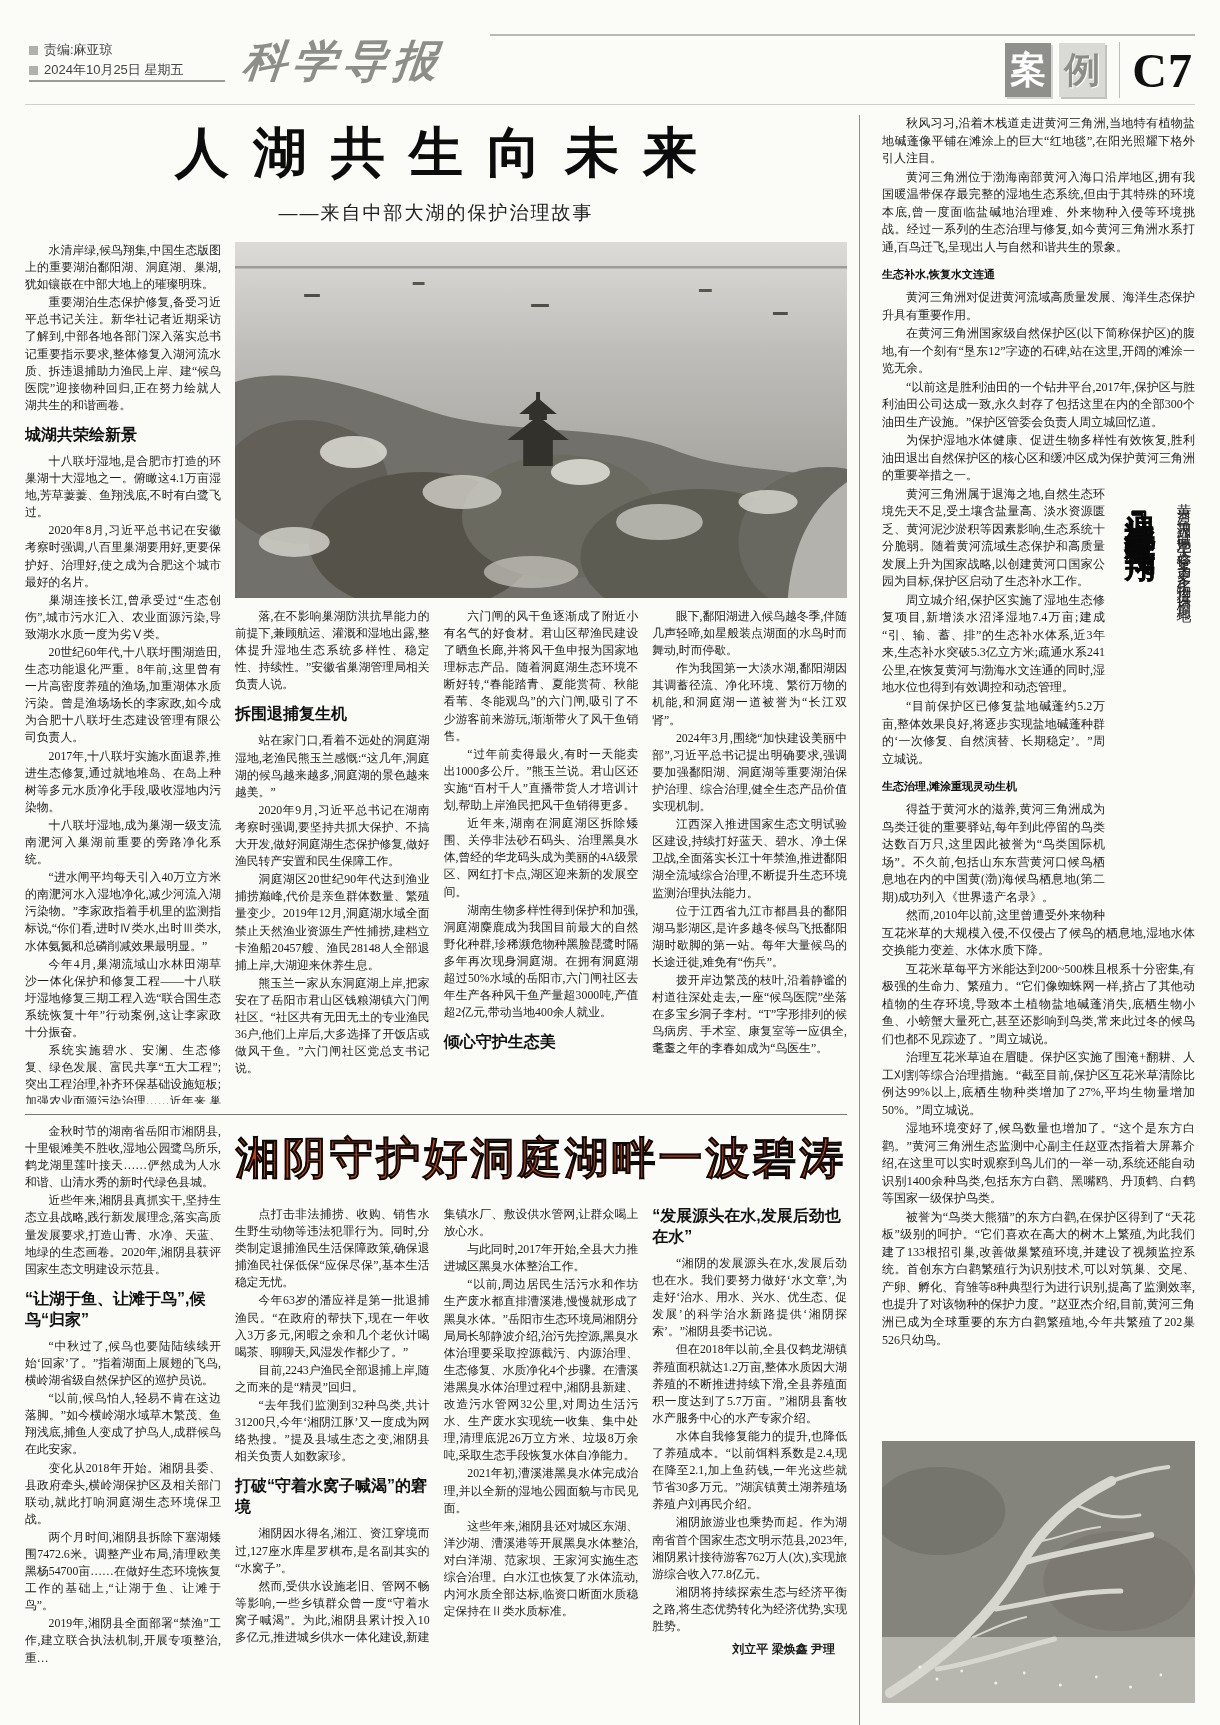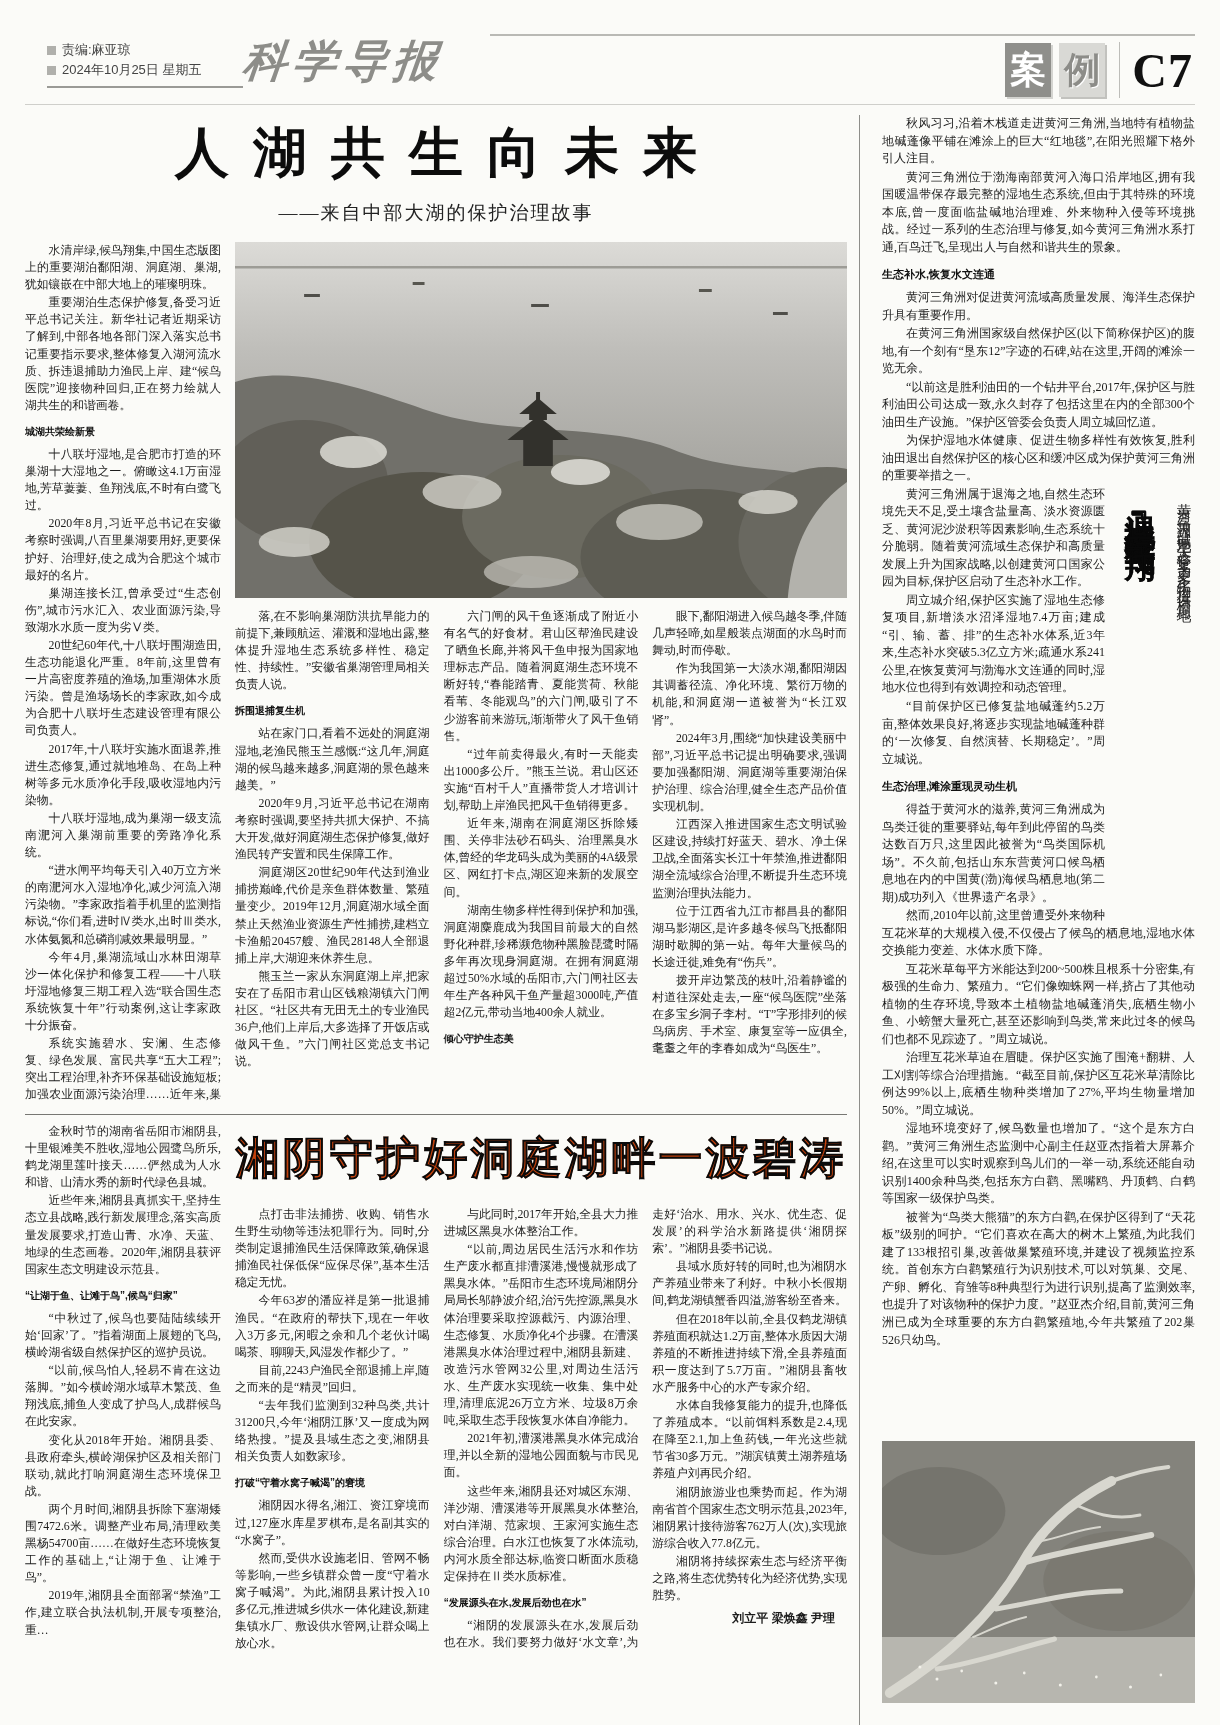--- a/index.html
+++ b/index.html
@@ -2,47 +2,47 @@
 <html lang="zh"><head>
 <meta charset="utf-8">
 <style>
   * { margin:0; padding:0; box-sizing:border-box; }
   html,body { background:#e9e9e6; }
   body { width:1220px; height:1725px; margin:0 auto; font-family:"Liberation Serif", serif; color:#1c1c1c; overflow:hidden; }
   .page { width:1220px; height:1725px; background:#fbfbf8; padding:26px 25px 18px; position:relative; }
 
   
   header { position:relative; height:74px; }
-  .hdr-left { position:absolute; left:22px; top:14px; width:196px; border-bottom:2px solid #9a9a96; padding-bottom:6px; }
+  .hdr-left { position:absolute; left:4px; top:14px; width:196px; border-bottom:2px solid #9a9a96; }
   .hdr-line { font-family:"Liberation Sans",sans-serif; font-size:13px; color:#444; line-height:1.55; display:flex; align-items:center; }
   .sq { display:inline-block; width:9px; height:9px; background:#b0b0ac; margin-right:6px; flex:none; }
   .masthead { position:absolute; left:218px; top:6px; font-size:44px; font-weight:900; font-style:italic; color:#8d8d89; letter-spacing:6px; transform:skewX(-6deg); }
   .hdr-toprule { position:absolute; left:465px; right:0; top:8px; border-top:2px solid #b9b9b5; }
   .hdr-right { position:absolute; right:2px; top:16px; display:flex; align-items:center; }
   .badge { width:46px; height:54px; display:flex; align-items:center; justify-content:center; font-size:36px; font-weight:900; margin-left:8px; }
   .badge-dark { background:#8f8f8b; color:#ffffff; box-shadow:2px 2px 0 #d4d4d0; }
   .badge-light { background:#d9d9d5; color:#8c8c88; text-shadow:1px 1px 0 #ffffff; box-shadow:2px 2px 0 #c2c2be; }
   .badge-sep { width:1px; height:56px; background:#bdbdb9; margin-left:14px; }
   .pageno { font-family:"Liberation Serif",serif; font-size:48px; font-weight:700; color:#111; margin-left:12px; letter-spacing:1px; }
   .under-rule { border-top:1px solid #cfcfcb; margin:4px 0 10px; }
 
   
   .content { display:flex; gap:12px; }
   .left-zone { width:822px; }
   .vdiv { width:1px; background:#8e8e8a; flex:none; }
   .right-zone { flex:1; padding-left:10px; }
 
   
   .para { text-indent:2em; text-align:justify; font-size:11.8px; line-height:1.45; margin-bottom:1px; }
-  .sec-head { font-family:"Liberation Sans",sans-serif; font-size:10px; font-weight:700; margin:11px 0 7px; color:#111; }
+  .sec-head { font-family:"Liberation Sans",sans-serif; font-size:16px; font-weight:700; margin:11px 0 7px; color:#111; }
   .byline { text-align:right; font-weight:700; font-size:12px; margin-top:6px; padding-right:12px; font-family:"Liberation Sans",sans-serif; }
 
   
   h1.main-head { font-family:"Liberation Sans",sans-serif; font-size:54px; font-weight:900; text-align:center; letter-spacing:24px; padding-left:24px; margin:2px 0 10px; color:#0c0c0c; }
-  .subhead { font-family:Liberation Serif, serif; font-size:19px; text-align:center; letter-spacing:2px; color:#222; margin-bottom:16px; }
+  .subhead { font-family:Liberation Sans, sans-serif; font-size:19px; text-align:center; letter-spacing:2px; color:#222; margin-bottom:16px; }
   .top-body { display:flex; gap:14px; }
   .colA { width:196px; height:862px; overflow:hidden; flex:none; }
   .top-right { flex:1; }
   .photo1 { height:356px; margin-bottom:10px; background:#bdbdb9; }
   .photo1 svg { display:block; width:100%; height:100%; }
   .cols3 { column-count:3; column-gap:14px; overflow:hidden; }
   .lakecols { height:484px; }
   .art-div { border:none; border-top:1px solid #777773; margin:10px 0 8px; }
 
   
@@ -197,21 +197,20 @@
                 <p class="para">“去年我们监测到32种鸟类,共计31200只,今年‘湘阴江豚’又一度成为网络热搜。”提及县域生态之变,湘阴县相关负责人如数家珍。</p>
                 <h3 class="sec-head">打破“守着水窝子喊渴”的窘境</h3>
                 <p class="para">湘阴因水得名,湘江、资江穿境而过,127座水库星罗棋布,是名副其实的“水窝子”。</p>
                 <p class="para">然而,受供水设施老旧、管网不畅等影响,一些乡镇群众曾一度“守着水窝子喊渴”。为此,湘阴县累计投入10多亿元,推进城乡供水一体化建设,新建集镇水厂、敷设供水管网,让群众喝上放心水。</p>
                 <p class="para">与此同时,2017年开始,全县大力推进城区黑臭水体整治工作。</p>
                 <p class="para">“以前,周边居民生活污水和作坊生产废水都直排漕溪港,慢慢就形成了黑臭水体。”岳阳市生态环境局湘阴分局局长邬静波介绍,治污先控源,黑臭水体治理要采取控源截污、内源治理、生态修复、水质净化4个步骤。在漕溪港黑臭水体治理过程中,湘阴县新建、改造污水管网32公里,对周边生活污水、生产废水实现统一收集、集中处理,清理底泥26万立方米、垃圾8万余吨,采取生态手段恢复水体自净能力。</p>
                 <p class="para">2021年初,漕溪港黑臭水体完成治理,并以全新的湿地公园面貌与市民见面。</p>
                 <p class="para">这些年来,湘阴县还对城区东湖、洋沙湖、漕溪港等开展黑臭水体整治,对白洋湖、范家坝、王家河实施生态综合治理。白水江也恢复了水体流动,内河水质全部达标,临资口断面水质稳定保持在Ⅱ类水质标准。</p>
                 <h3 class="sec-head">“发展源头在水,发展后劲也在水”</h3>
                 <p class="para">“湘阴的发展源头在水,发展后劲也在水。我们要努力做好‘水文章’,为走好‘治水、用水、兴水、优生态、促发展’的科学治水新路提供‘湘阴探索’。”湘阴县委书记说。</p>
-                <p class="para">县域水质好转的同时,也为湘阴水产养殖业带来了利好。中秋小长假期间,鹤龙湖镇蟹香四溢,游客纷至沓来。</p>
                 <p class="para">但在2018年以前,全县仅鹤龙湖镇养殖面积就达1.2万亩,整体水质因大湖养殖的不断推进持续下滑,全县养殖面积一度达到了5.7万亩。”湘阴县畜牧水产服务中心的水产专家介绍。</p>
                 <p class="para">水体自我修复能力的提升,也降低了养殖成本。“以前饵料系数是2.4,现在降至2.1,加上鱼药钱,一年光这些就节省30多万元。”湖滨镇黄土湖养殖场养殖户刘再民介绍。</p>
                 <p class="para">湘阴旅游业也乘势而起。作为湖南省首个国家生态文明示范县,2023年,湘阴累计接待游客762万人(次),实现旅游综合收入77.8亿元。</p>
                 <p class="para">湘阴将持续探索生态与经济平衡之路,将生态优势转化为经济优势,实现胜势。</p>
                 <p class="byline">刘立平  梁焕鑫  尹理</p>
               </div>
           </div>
         </div>
       </section>
 

